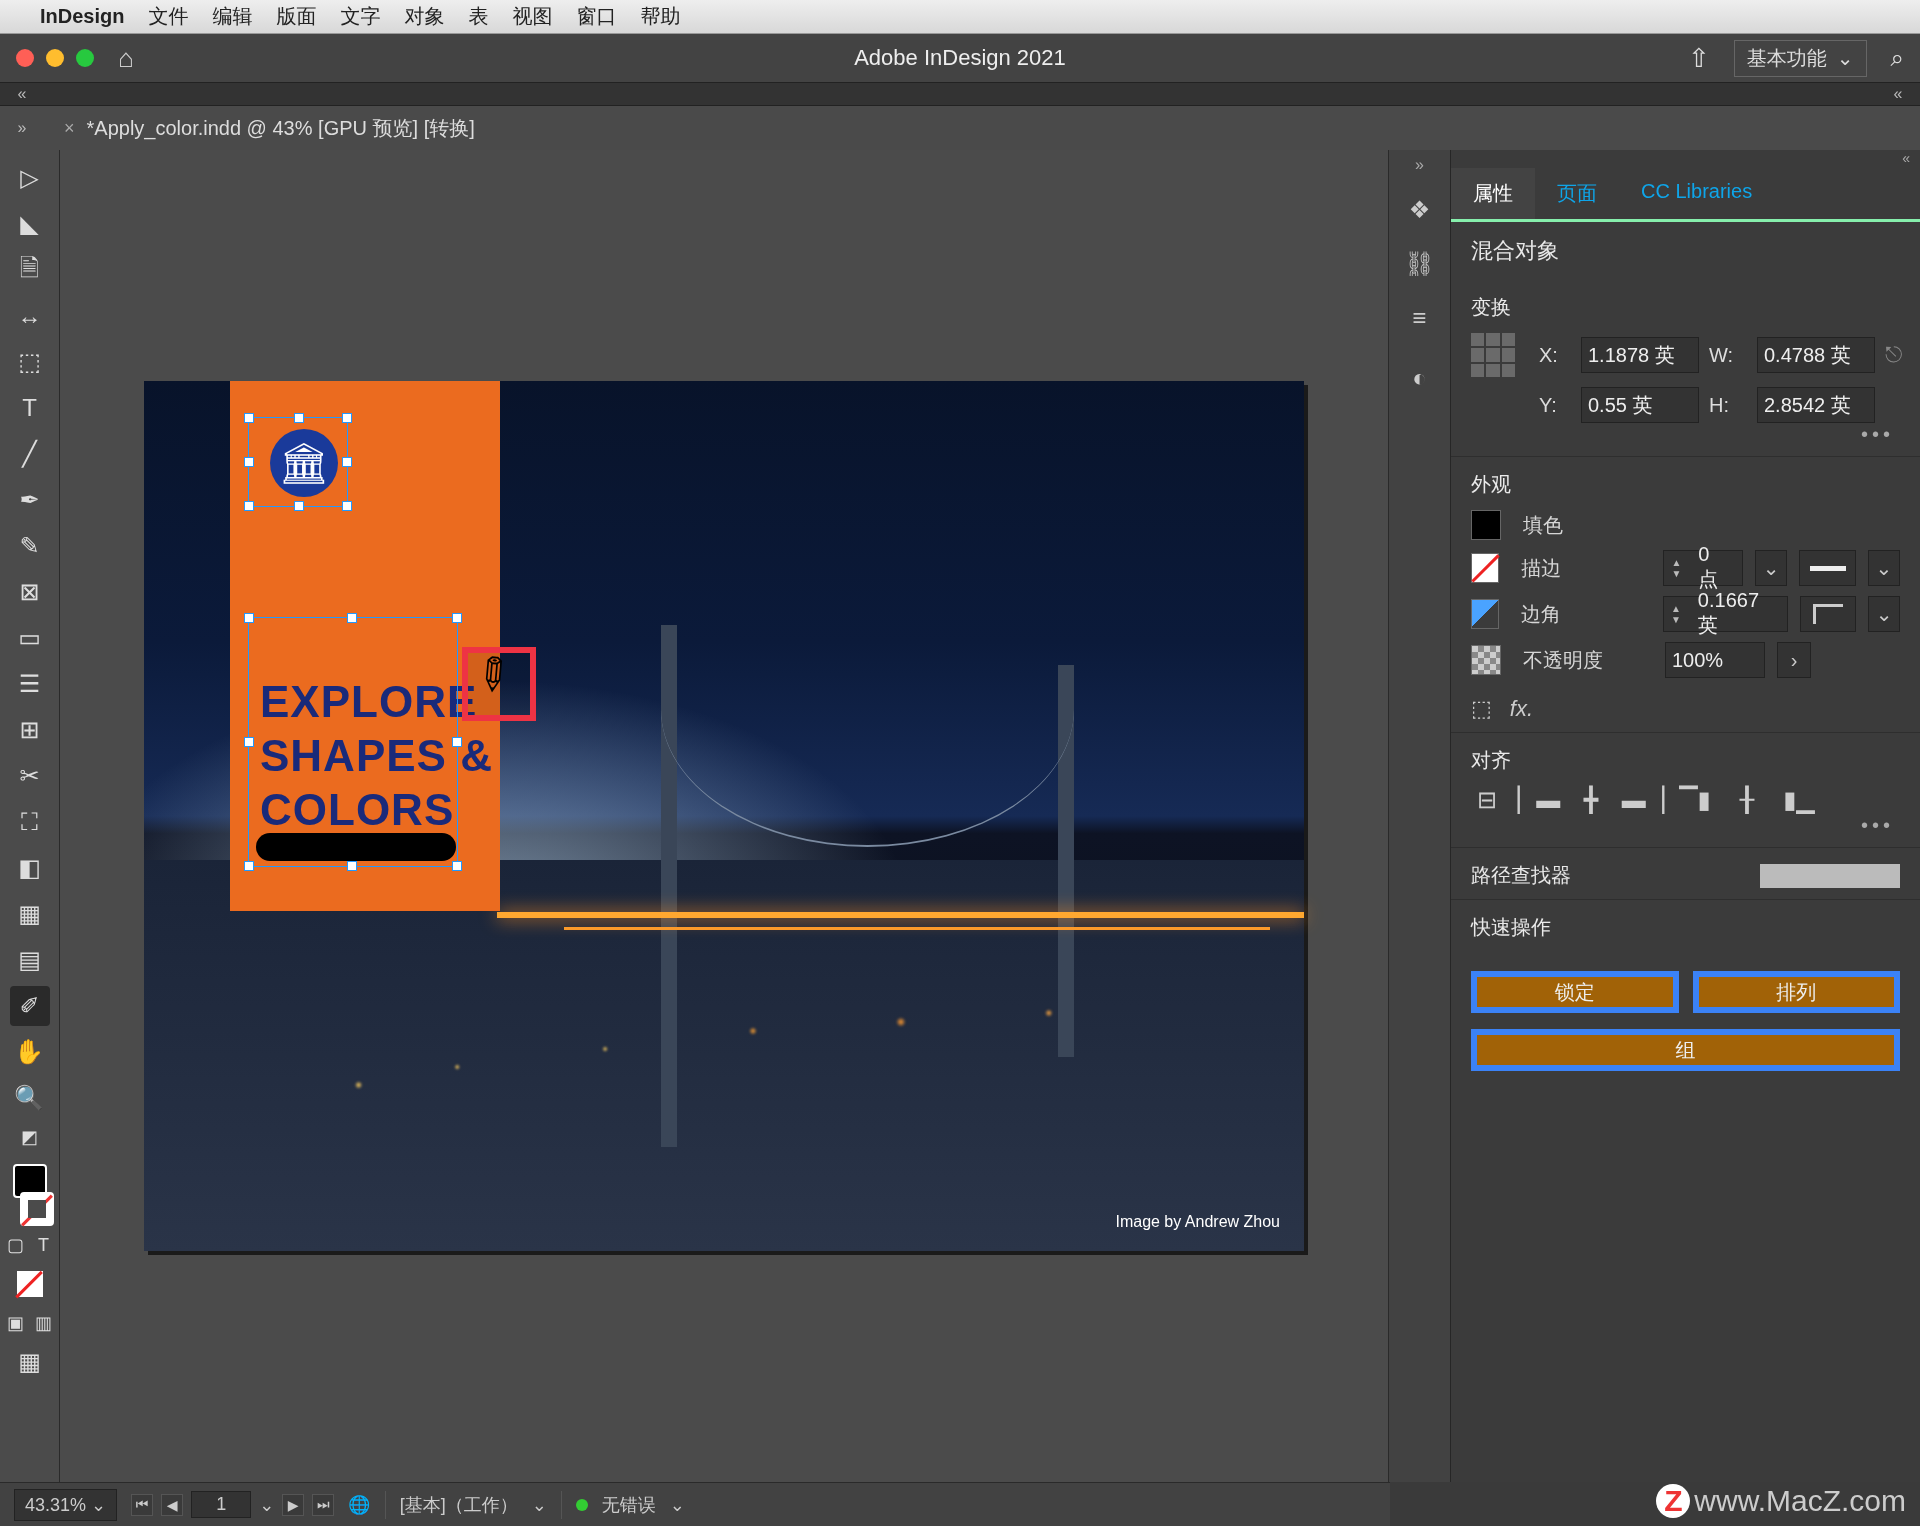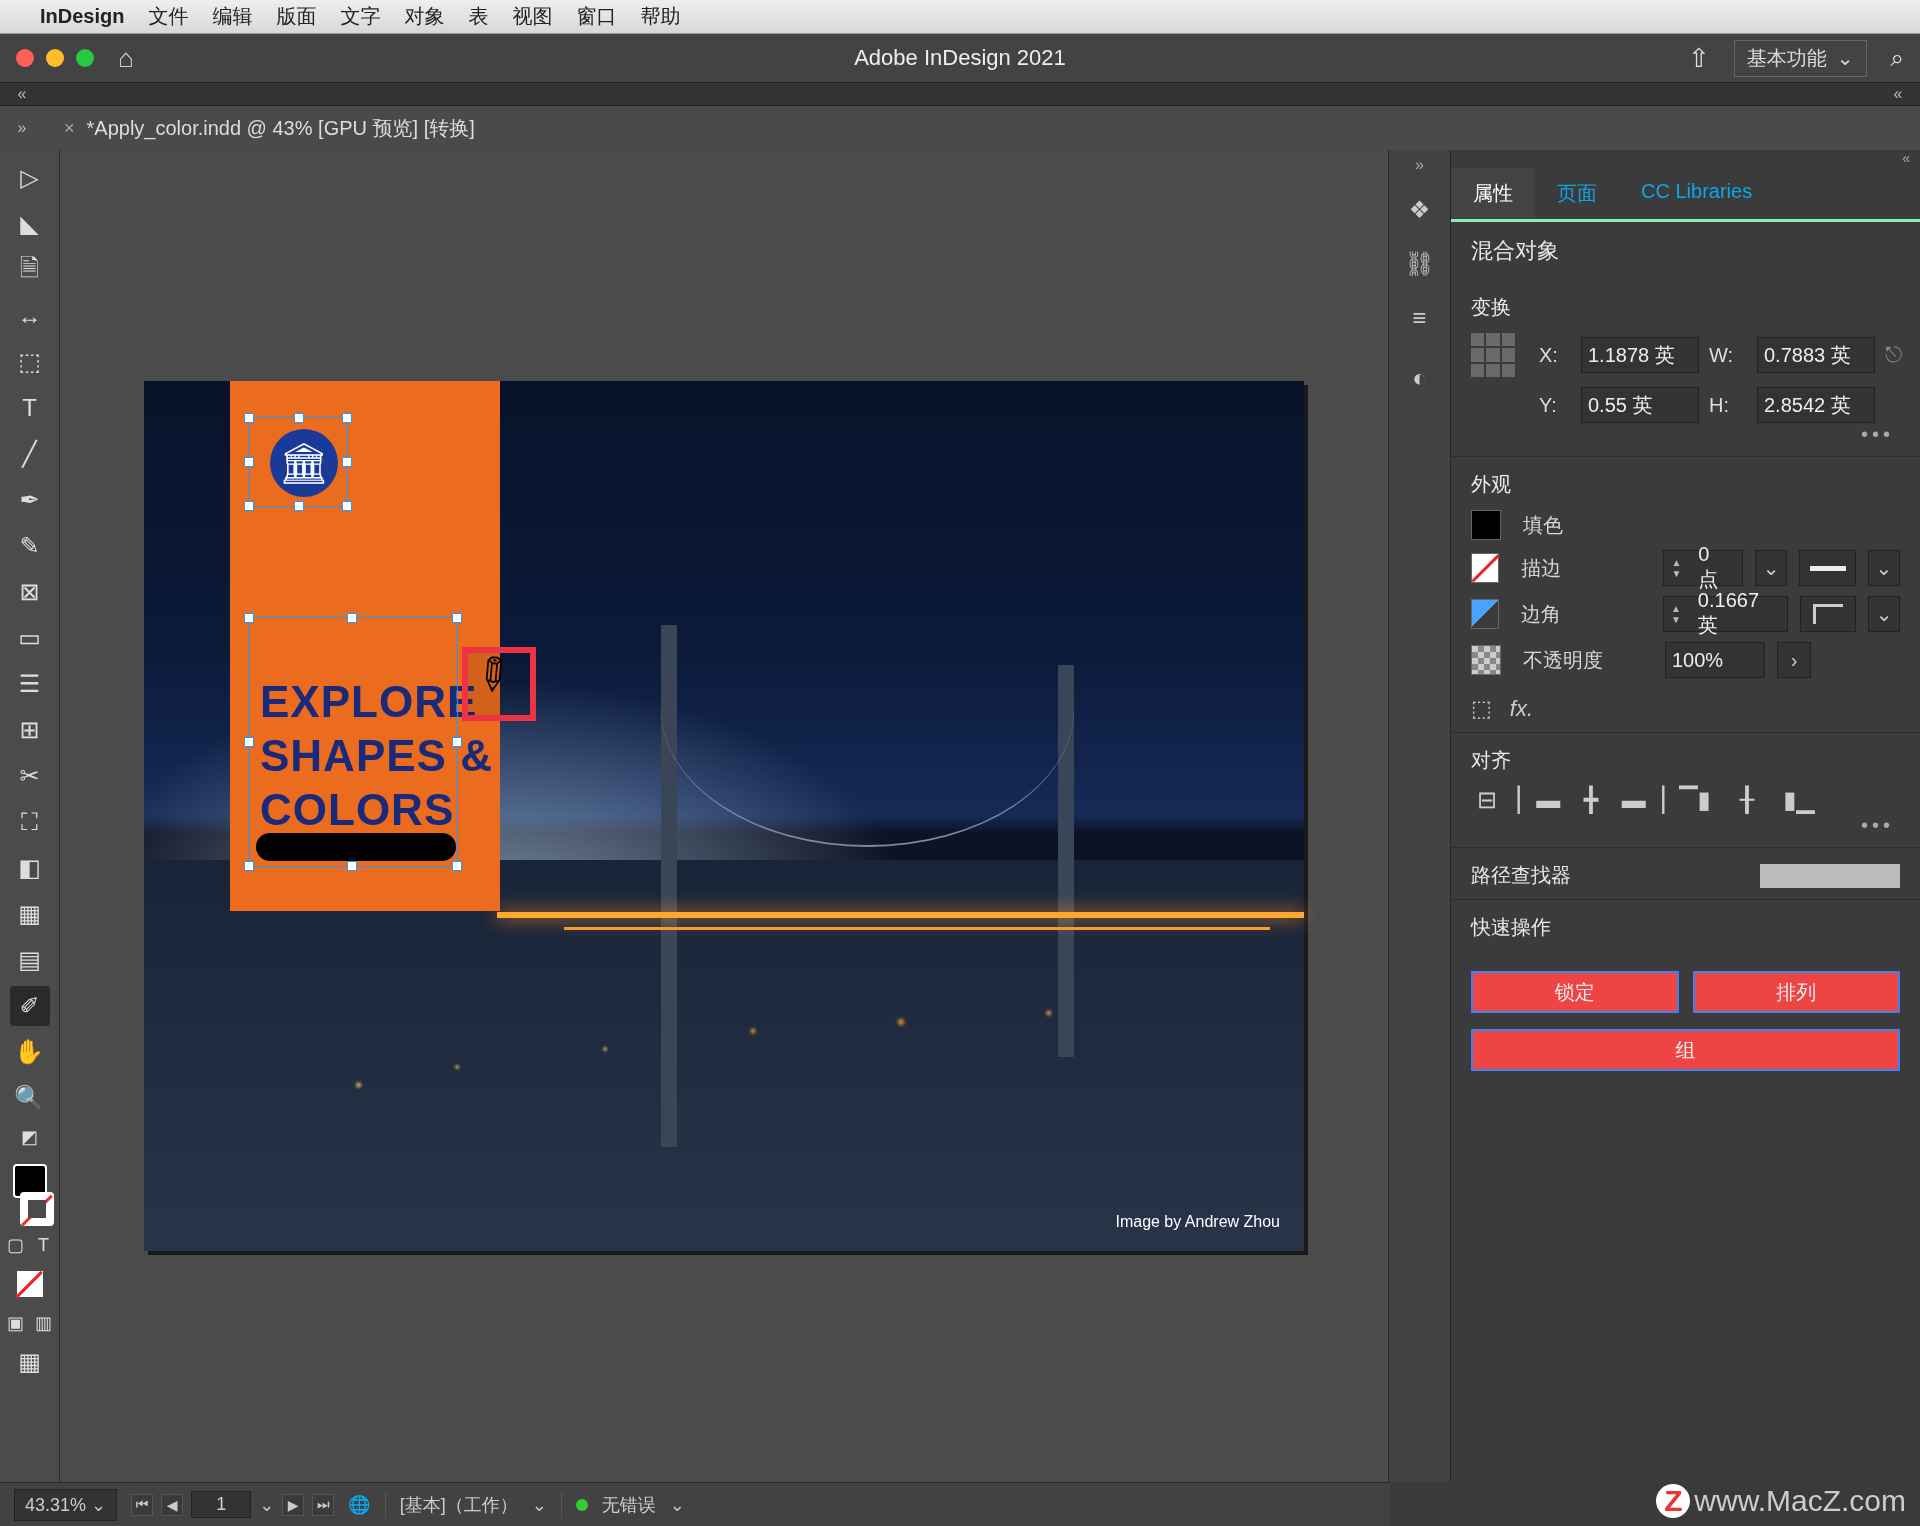--- a/index.html
+++ b/index.html
@@ -128,21 +128,21 @@
 .thumb { width:60px; height:36px; background:#333; border:1px solid #222; display:flex; align-items:center; justify-content:center; }
 .thumb .line { width:36px; height:5px; background:#eee; }
 .thumb .corner { width:30px; height:20px; border:3px solid #ccc; border-bottom:none; border-right:none; }
 .fx-row { display:flex; gap:18px; padding-top:8px; color:#ccc; font-size:22px; }
 .align-row { display:flex; gap:20px; color:#ccc; font-size:24px; margin-top:8px; }
 .align-row .ai { width:32px; height:28px; display:flex; align-items:center; justify-content:center; }
 .pf-row { display:flex; align-items:center; }
 .pf-row .lab { flex:1; color:#e8e8e8; }
 .pf-row .pfi { width:28px; height:24px; background:#bbb; }
 .quick-btns { display:flex; gap:14px; padding:8px 20px; }
-.qbtn { flex:1; height:42px; background:#ef4444; border:2px solid #3b82f6; color:#eee; display:flex; align-items:center; justify-content:center; font-size:20px; }
+.qbtn { flex:1; height:42px; background:#a16207; border:6px solid #3b82f6; color:#eee; display:flex; align-items:center; justify-content:center; font-size:20px; }
 
 
 .status { height:44px; background:#424242; border-top:1px solid #2a2a2a; display:flex; align-items:center; padding:0 14px; gap:14px; color:#ccc; font-size:18px; position:absolute; bottom:0; left:0; width:1390px; }
 .status .zoom { background:#333; padding:4px 10px; border:1px solid #222; }
 .status .nav { display:flex; align-items:center; gap:8px; }
 .status .nav .b { width:22px; height:22px; display:flex; align-items:center; justify-content:center; border:1px solid #555; background:#3a3a3a; font-size:14px; }
 .status .pgnum { width:60px; text-align:center; background:#333; border:1px solid #222; padding:2px 4px; }
 .status .sep { width:1px; height:28px; background:#555; }
 .status .dot-g { width:12px; height:12px; border-radius:50%; background:#3c3; }
 .watermark { position:absolute; right:14px; bottom:8px; color:#ccc; font-size:30px; font-weight:400; display:flex; align-items:center; gap:4px; }
@@ -314,21 +314,21 @@
             <div></div>
             <div></div>
             <div></div>
           </div>
         <span class="lbl">X:</span>
         <div class="num-in">
             <span>1.1878 英</span>
           </div>
         <span class="lbl">W:</span>
         <div class="num-in">
-            <span>0.7883 英</span>
+            <span>0.4788 英</span>
           </div>
         <span class="link-off">⎋</span>
         <div></div>
         <span class="lbl">Y:</span>
         <div class="num-in">
             <span>0.55 英</span>
           </div>
         <span class="lbl">H:</span>
         <div class="num-in">
             <span>2.8542 英</span>

